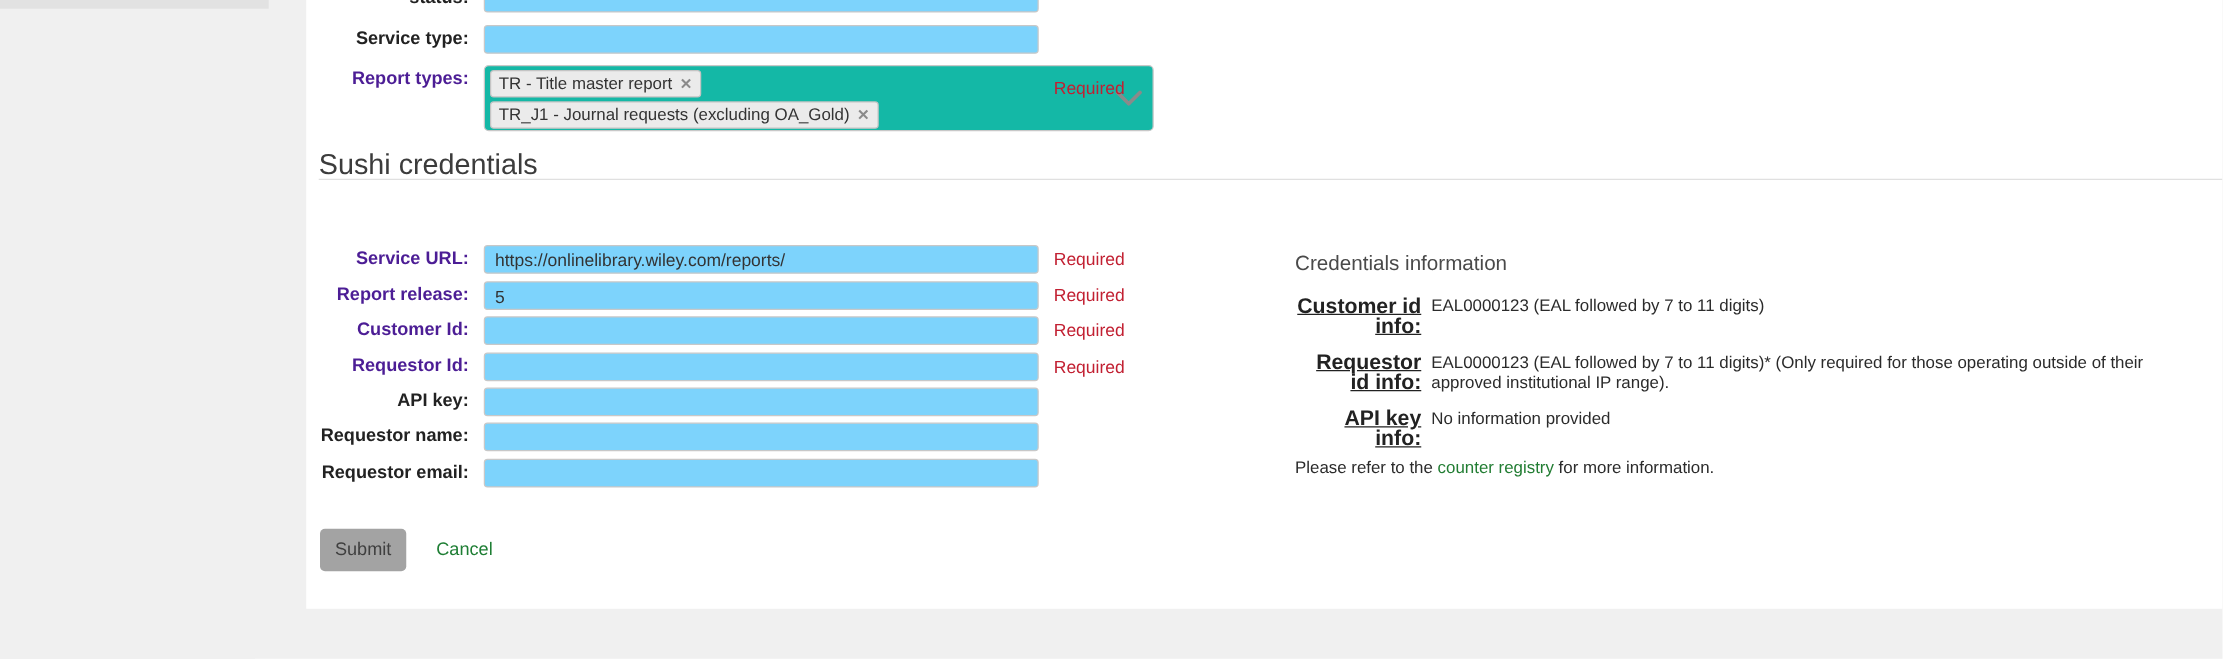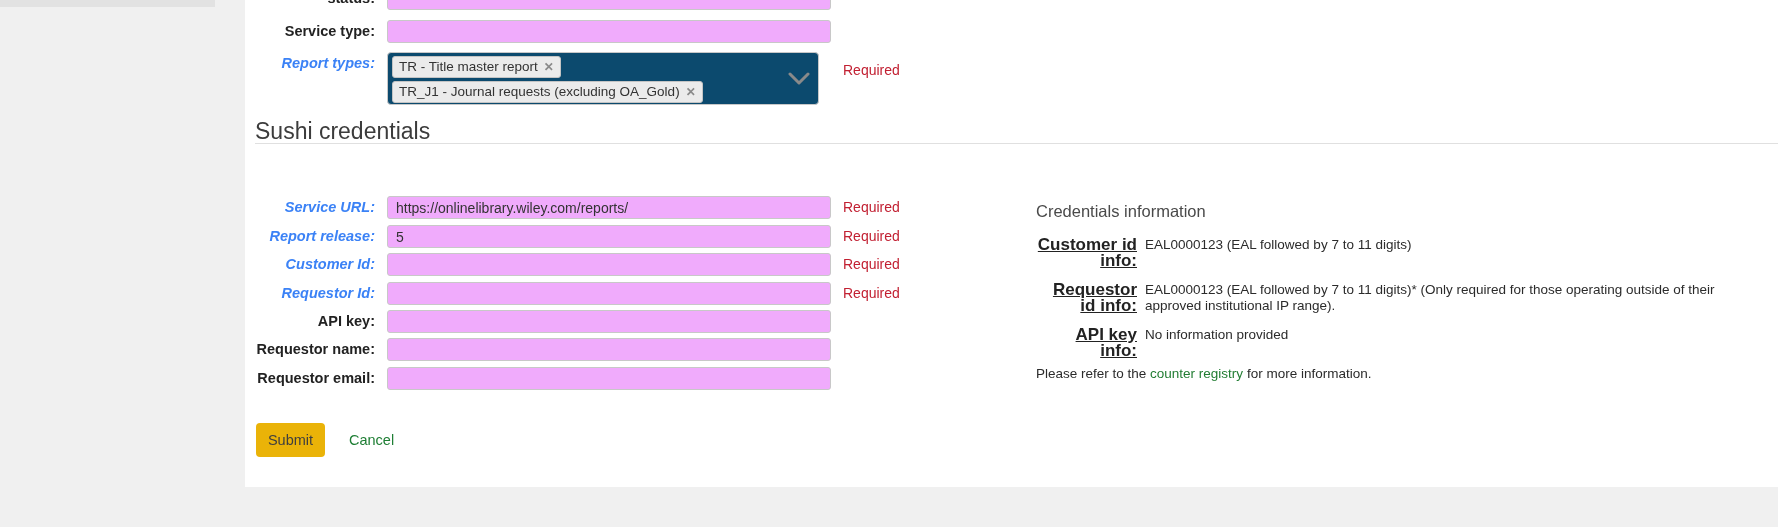--- a/index.html
+++ b/index.html
@@ -18,35 +18,35 @@
     position:absolute; left:245px; top:0; width:1533px; height:487px;
     background:#ffffff; overflow:hidden;padding-left:36px;
   }
   
   .f-row { position:absolute; left:0; width:900px; height:23px; }
   .f-label {
     position:absolute; left:0; top:0; width:130px; height:23px;
     text-align:right; font-size:14.5px; font-weight:bold; line-height:23px;
     color:#222; white-space:nowrap;
   }
-  .f-label.red { color:#3b82f6;font-style:italic; }
+  .f-label.red { color:#4c1d95; }
   .f-input {
     position:absolute; left:142px; top:0; width:444px; height:23px;
-    border:1px solid #c8c8c8; border-radius:3px; background:#f0abfc;
+    border:1px solid #c8c8c8; border-radius:3px; background:#7dd3fc;
     font-family:"Liberation Sans", sans-serif;
     font-size:14px; color:#333; padding:0 8px; outline:none;
   }
   .f-req {
     position:absolute; left:598px; top:0; height:23px; line-height:23px;
     font-size:14px; color:#c22032; white-space:nowrap;
   }
   
   .multiselect {
-    position:absolute; left:142px; top:0; width:432px; height:53px;
-    border:1px solid #c8c8c8; border-radius:4px; background:#0c4a6e;
+    position:absolute; left:142px; top:0; width:536px; height:53px;
+    border:1px solid #c8c8c8; border-radius:4px; background:#14b8a6;
     padding:3px 30px 3px 4px; cursor:pointer;
   }
   .tag {
     display:table; max-width:100%;
     background:#ebebeb; border:1px solid #c4c4c4; border-radius:3px;
     font-size:13.5px; color:#333; line-height:19px;
     padding:0 6px; margin-bottom:3px; white-space:nowrap;
   }
   .tag .x {
     display:inline-block; margin-left:6px; color:#8a8a8a; font-weight:bold;
@@ -74,21 +74,21 @@
   }
   .info-value {
     margin-left:8px; width:615px; font-size:13.5px; line-height:15.5px;
     color:#2b2b2b;
   }
   .info-footer { font-size:13.5px; line-height:16px; color:#2b2b2b; margin-top:6px; }
   .green-link { color:#227d33; cursor:pointer; text-decoration:none; }
   
   .submit-btn {
     position:absolute; left:11px; top:423px; width:69px; height:34px;
-    background:#eab308; border:none; border-radius:4px;
+    background:#a3a3a3; border:none; border-radius:4px;
     font-family:"Liberation Sans", sans-serif;
     font-size:14.5px; color:#3f3f3f; cursor:pointer;
   }
   .cancel-link {
     position:absolute; left:104px; top:423px; height:34px; line-height:34px;
     font-size:14.5px; color:#1e7e34; cursor:pointer;
   }
 </style>
 </head>
 <body>

